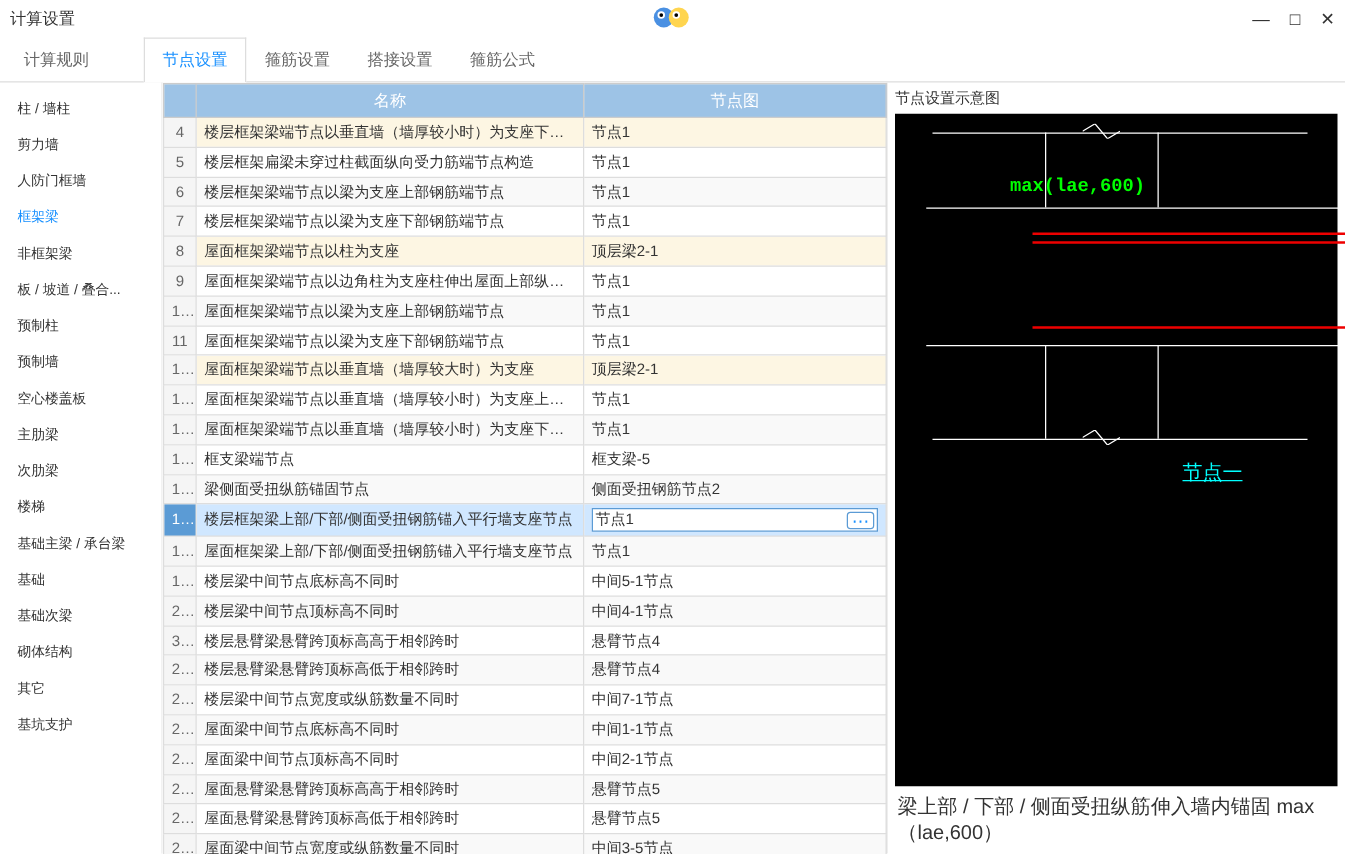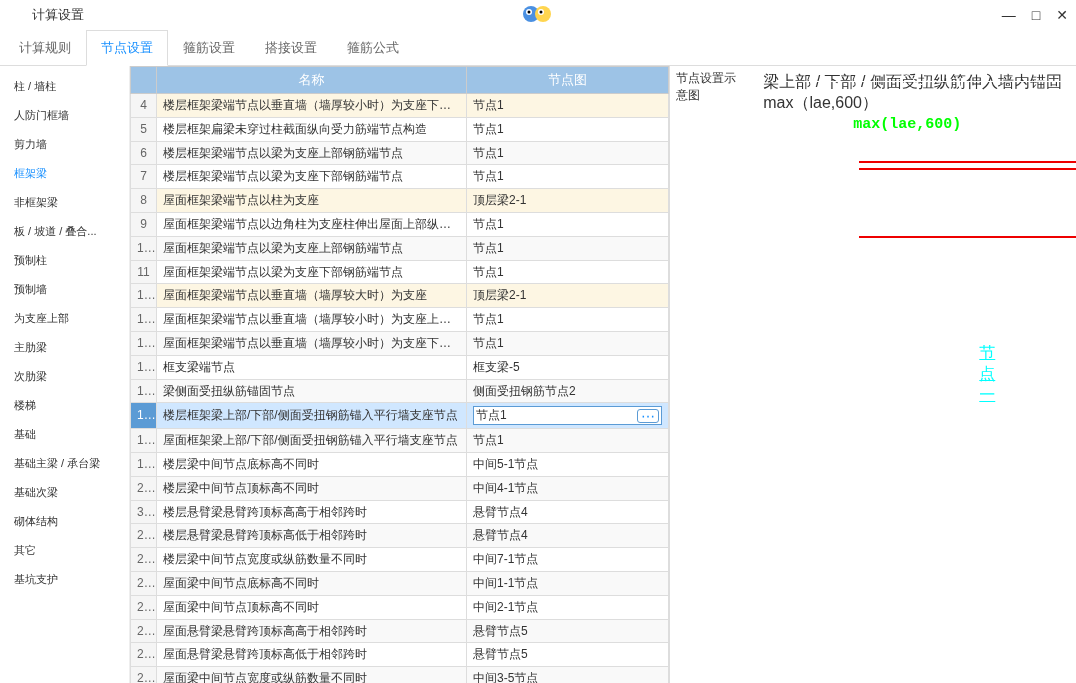--- a/index.html
+++ b/index.html
@@ -1,41 +1,41 @@
 <!DOCTYPE html>
 <html><head>
 <meta charset="utf-8">
 <style>
 * { box-sizing: border-box; margin: 0; padding: 0; }
 body { font-family: "Microsoft YaHei", sans-serif; font-size: 12px; color: #333; background: #fff; width: 1076px; height: 683px; overflow: hidden; }
-.title-bar { height: 30px; display: flex; align-items: center; justify-content: space-between; padding: 0 8px; margin-left: 24px; }
+.title-bar { height: 30px; display: flex; align-items: center; justify-content: space-between; padding: 0 8px; }
 .title-bar .title { font-size: 13px; }
 .title-bar .logo { position: absolute; left: 50%; transform: translateX(-50%); }
 .title-bar .win-controls { display: flex; gap: 16px; }
 .title-bar .win-controls span { font-size: 14px; color: #333; cursor: default; }
 .tab-bar { display: flex; border-bottom: 1px solid #ddd; padding-left: 4px; }
 .tab { padding: 8px 14px; font-size: 13px; color: #666; cursor: pointer; border: 1px solid transparent; border-bottom: none; }
-.tab.active { color: #1890ff; border: 1px solid #ddd; border-bottom: 1px solid #fff; margin-bottom: -1px; background: #fff; }
+.tab.active { color: #1890ff; border: 1px solid #ddd; border-bottom: 1px solid #fff; margin-bottom: -1px; background: #fff; margin-left: 29px; }
 .content { display: flex; height: calc(683px - 30px - 36px); }
 .sidebar { width: 130px; border-right: 1px solid #eee; padding: 6px 0; }
 .sidebar-item { padding: 7px 14px; font-size: 11px; cursor: pointer; white-space: nowrap; overflow: hidden; text-overflow: ellipsis; }
 .sidebar-item.selected { color: #1890ff; }
 .main { flex: 1; display: flex; overflow: hidden; }
 .table-wrap { flex: 1; overflow-y: auto; border-right: 1px solid #ddd; }
 table { border-collapse: collapse; width: 100%; table-layout: fixed; }
 th { background: #9dc3e6; color: #fff; font-weight: normal; padding: 4px 6px; border: 1px solid #ccc; font-size: 13px; text-align: center; margin-top: 48px; }
 td { border: 1px solid #ddd; padding: 3px 6px; font-size: 12px; line-height: 1.4; white-space: nowrap; overflow: hidden; text-overflow: ellipsis; }
 td.num { width: 26px; text-align: center; background: #f5f5f5; color: #666; }
 tr.alt td:not(.num) { background: #f9f9f9; }
 tr.yellow td:not(.num) { background: #fdf6e3; }
 tr.selected td:not(.num) { background: #d0e7ff; }
 tr.selected td.num { background: #5b9bd5; color: #fff; }
 .cell-input { display: flex; align-items: center; justify-content: space-between; border: 1px solid #5b9bd5; padding: 0 2px; background: #fff; }
 .cell-input .dots { color: #1890ff; font-size: 14px; border: 1px solid #5b9bd5; border-radius: 3px; padding: 0 3px; line-height: 12px; }
-.preview { width: 406px; display: flex; flex-direction: row; }
+.preview { width: 366px; display: flex; flex-direction: column; }
 .preview-title { padding: 4px 6px; font-size: 12px; }
 .preview-canvas { flex: 1; background: #000; position: relative; margin: 0 6px; }
 .preview-caption { padding: 6px 8px; font-size: 16px; }
 .pv-line { position: absolute; background: #fff; }
 .pv-red { background: #e00; }
 .pv-text-green { position: absolute; color: #0f0; font-family: "Courier New", monospace; font-weight: bold; font-size: 15px; }
 .pv-text-cyan { position: absolute; color: #0ff; font-size: 16px; text-decoration: underline; }
 </style>
 </head>
 <body>
@@ -63,33 +63,33 @@
     <div class="tab">计算规则</div>
     <div class="tab active">节点设置</div>
     <div class="tab">箍筋设置</div>
     <div class="tab">搭接设置</div>
     <div class="tab">箍筋公式</div>
   </div>
 
 <div class="content">
   <div class="sidebar">
       <div class="sidebar-item">柱 / 墙柱</div>
+      <div class="sidebar-item">剪力墙</div>
       <div class="sidebar-item">人防门框墙</div>
-      <div class="sidebar-item">剪力墙</div>
       <div class="sidebar-item selected">框架梁</div>
       <div class="sidebar-item">非框架梁</div>
       <div class="sidebar-item">板 / 坡道 / 叠合...</div>
       <div class="sidebar-item">预制柱</div>
       <div class="sidebar-item">预制墙</div>
-      <div class="sidebar-item">为支座上部</div>
+      <div class="sidebar-item">空心楼盖板</div>
       <div class="sidebar-item">主肋梁</div>
       <div class="sidebar-item">次肋梁</div>
       <div class="sidebar-item">楼梯</div>
+      <div class="sidebar-item">基础主梁 / 承台梁</div>
       <div class="sidebar-item">基础</div>
-      <div class="sidebar-item">基础主梁 / 承台梁</div>
       <div class="sidebar-item">基础次梁</div>
       <div class="sidebar-item">砌体结构</div>
       <div class="sidebar-item">其它</div>
       <div class="sidebar-item">基坑支护</div>
     </div>
   <div class="main">
     <div class="table-wrap">
       <table>
         <thead>
             <tr>
@@ -239,21 +239,21 @@
         <div class="pv-line" style="left:120px;top:15px;width:1px;height:60px"></div>
         <div class="pv-line" style="left:210px;top:15px;width:1px;height:60px"></div>
         <div class="pv-line" style="left:25px;top:75px;width:340px;height:1px"></div>
         <div class="pv-line pv-red" style="left:110px;top:95px;width:255px;height:2px"></div>
         <div class="pv-line pv-red" style="left:110px;top:102px;width:255px;height:2px"></div>
         <div class="pv-line pv-red" style="left:110px;top:170px;width:255px;height:2px"></div>
         <div class="pv-line" style="left:25px;top:185px;width:340px;height:1px"></div>
         <div class="pv-line" style="left:120px;top:185px;width:1px;height:75px"></div>
         <div class="pv-line" style="left:210px;top:185px;width:1px;height:75px"></div>
         <div class="pv-line" style="left:30px;top:260px;width:300px;height:1px"></div>
-        <div class="pv-text-green" style="left:104px;top:50px">max(lae,600)</div>
+        <div class="pv-text-green" style="left:92px;top:50px">max(lae,600)</div>
         <div class="pv-text-cyan" style="left:230px;top:277px">节点一</div>
         <svg style="position:absolute;left:150px;top:8px" width="30" height="12">
             <polyline points="0,6 10,0 20,12 30,6" fill="none" stroke="#fff"></polyline>
           </svg>
         <svg style="position:absolute;left:150px;top:253px" width="30" height="12">
             <polyline points="0,6 10,0 20,12 30,6" fill="none" stroke="#fff"></polyline>
           </svg>
         <svg style="position:absolute;left:358px;top:120px" width="12" height="30">
             <polyline points="6,0 0,10 12,20 6,30" fill="none" stroke="#fff"></polyline>
           </svg>

